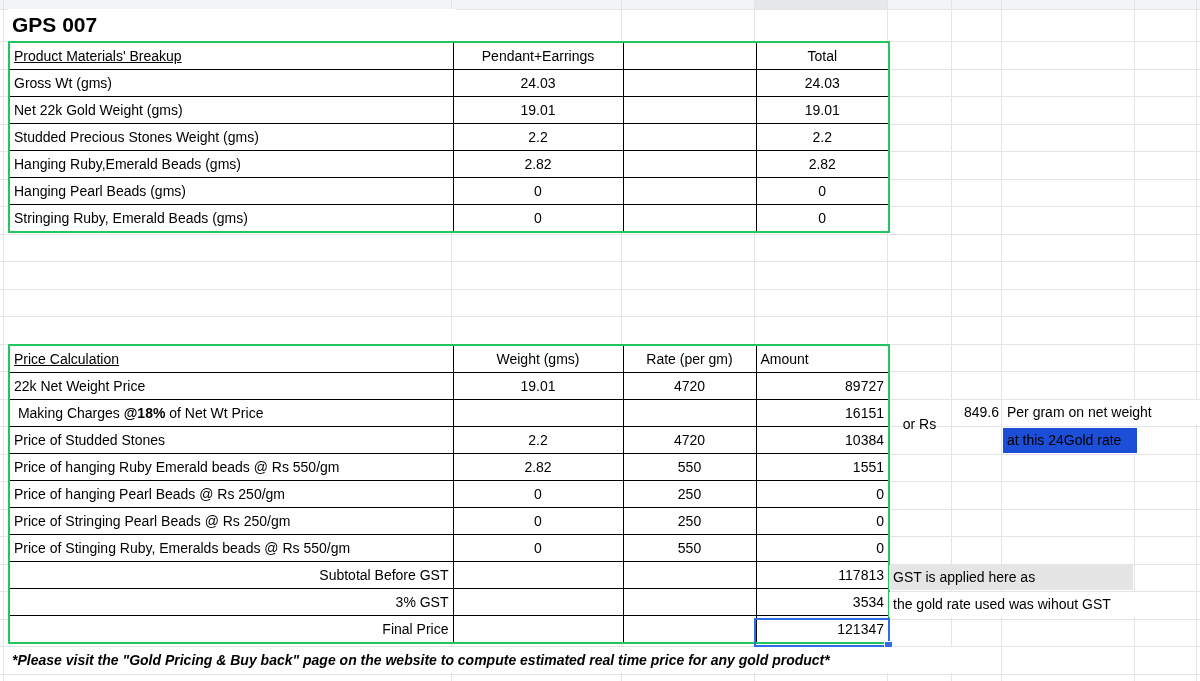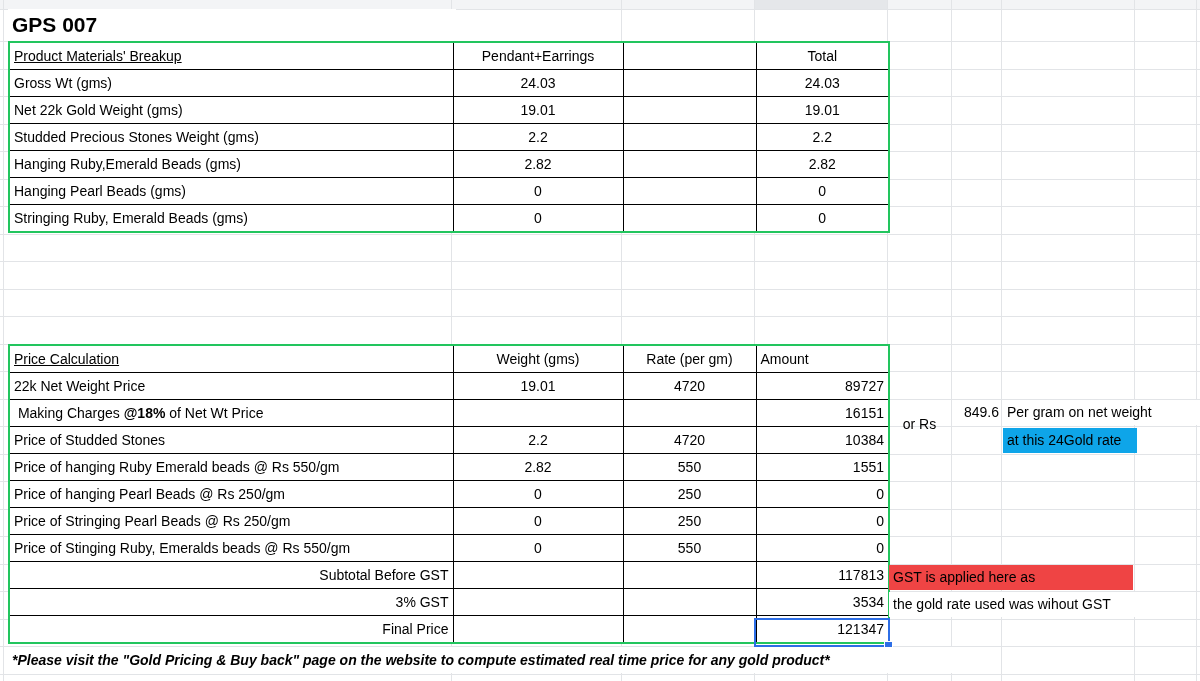--- a/index.html
+++ b/index.html
@@ -30,22 +30,22 @@
   .pre{white-space:pre;}
   
   .cellblock{position:absolute;height:27px;line-height:27px;background:#fff;overflow:hidden;white-space:nowrap;}
   .note-row{left:8px;top:289px;width:944px;padding-left:4px;}
   .footer-row{left:8px;top:647px;width:944px;height:26px;line-height:26px;padding-left:4px;
     font-weight:bold;font-style:italic;}
   .side{position:absolute;height:25px;line-height:25px;white-space:nowrap;overflow:hidden;}
   .s-orrs{left:888px;top:400px;width:63px;text-align:center;margin-top:12px;}
   .s-849{left:952px;top:400px;width:47px;text-align:right;}
   .s-pergram{left:1003px;top:400px;width:190px;background:#fff;padding-left:4px;}
-  .s-at24{left:1003px;top:428px;width:130px;background:#0ea5e9;padding-left:4px;}
-  .s-gst1{left:889px;top:565px;width:240px;background:#ef4444;padding-left:4px;}
+  .s-at24{left:1003px;top:428px;width:130px;background:#1d4ed8;padding-left:4px;}
+  .s-gst1{left:889px;top:565px;width:240px;background:#e5e5e5;padding-left:4px;}
   .s-gst2{left:889px;top:592px;width:303px;background:#fff;padding-left:4px;}
   
   .selbox{position:absolute;left:754px;top:618px;width:136px;height:29px;
     border:2px solid #2d6ee6;pointer-events:none;box-sizing:border-box;}
   .selhandle{position:absolute;right:-4px;bottom:-4px;width:7px;height:7px;
     background:#2d6ee6;box-shadow:0 0 0 1px #fff;}
 </style>
 </head>
 <body>
 

